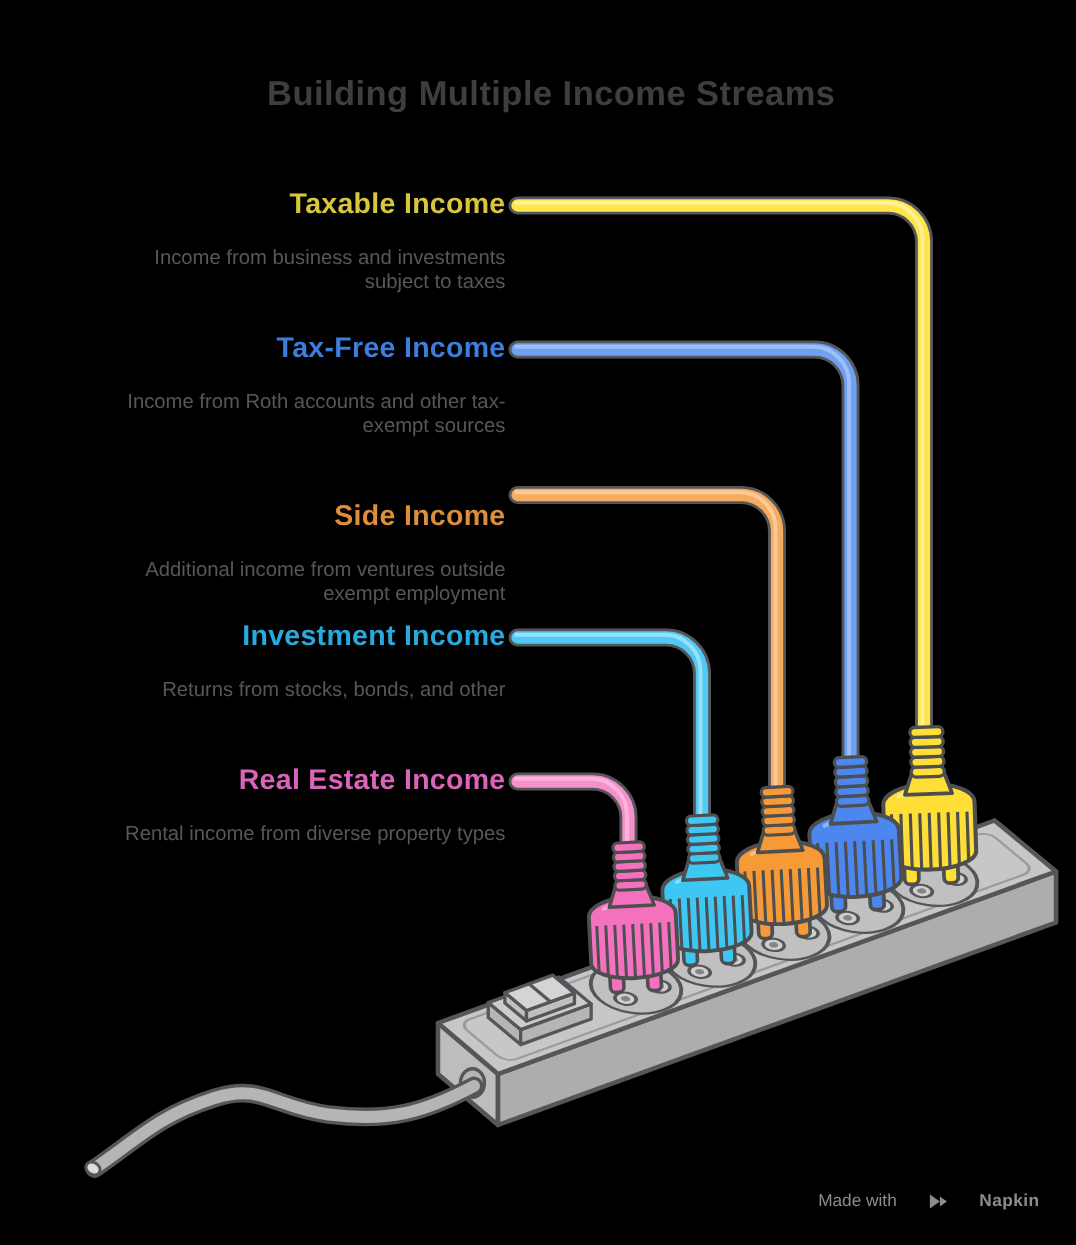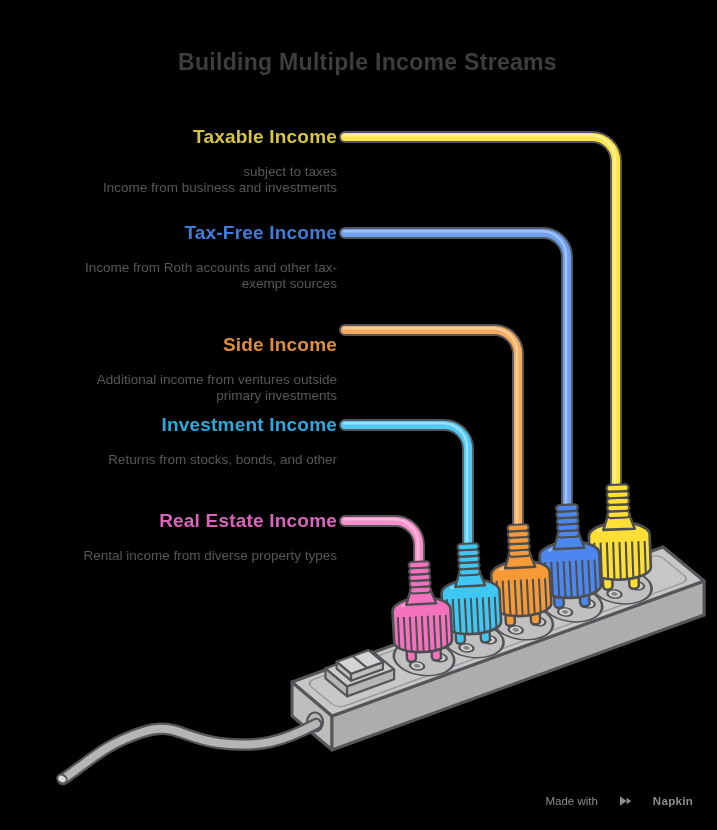--- a/index.html
+++ b/index.html
@@ -158,32 +158,32 @@
     <g transform="translate(424,658) rotate(-3)" color="#F471BE" style="color: rgb(244, 113, 190);">
         <use href="#plug-shape"></use>
       </g>
   </svg>
 
   <h1 class="page-title" style="color: rgb(62, 62, 62);">Building Multiple Income Streams</h1>
 
   <div class="streams" style="color: rgb(87, 87, 87);">
     <div class="stream" style="top:126px">
       <div class="slabel" style="color: rgb(216, 198, 60);">Taxable Income</div>
+      <div class="sdesc">Income from business and investments</div>
       <div class="sdesc">subject to taxes</div>
-      <div class="sdesc">Income from business and investments</div>
     </div>
     <div class="stream" style="top:222px">
       <div class="slabel" style="color: rgb(61, 125, 219);">Tax-Free Income</div>
       <div class="sdesc">Income from Roth accounts and other tax-</div>
       <div class="sdesc">exempt sources</div>
     </div>
     <div class="stream" style="top:318px">
       <div class="slabel" style="color: rgb(222, 141, 59); margin-top: 16px;">Side Income</div>
       <div class="sdesc">Additional income from ventures outside</div>
-      <div class="sdesc">primary investments</div>
+      <div class="sdesc">exempt employment</div>
     </div>
     <div class="stream" style="top:414px">
       <div class="slabel" style="color: rgb(42, 169, 223);">Investment Income</div>
       <div class="sdesc">Returns from stocks, bonds, and other</div>
     </div>
     <div class="stream" style="top:510px">
       <div class="slabel" style="color: rgb(217, 100, 186);">Real Estate Income</div>
       <div class="sdesc">Rental income from diverse property types</div>
     </div>
   </div>

